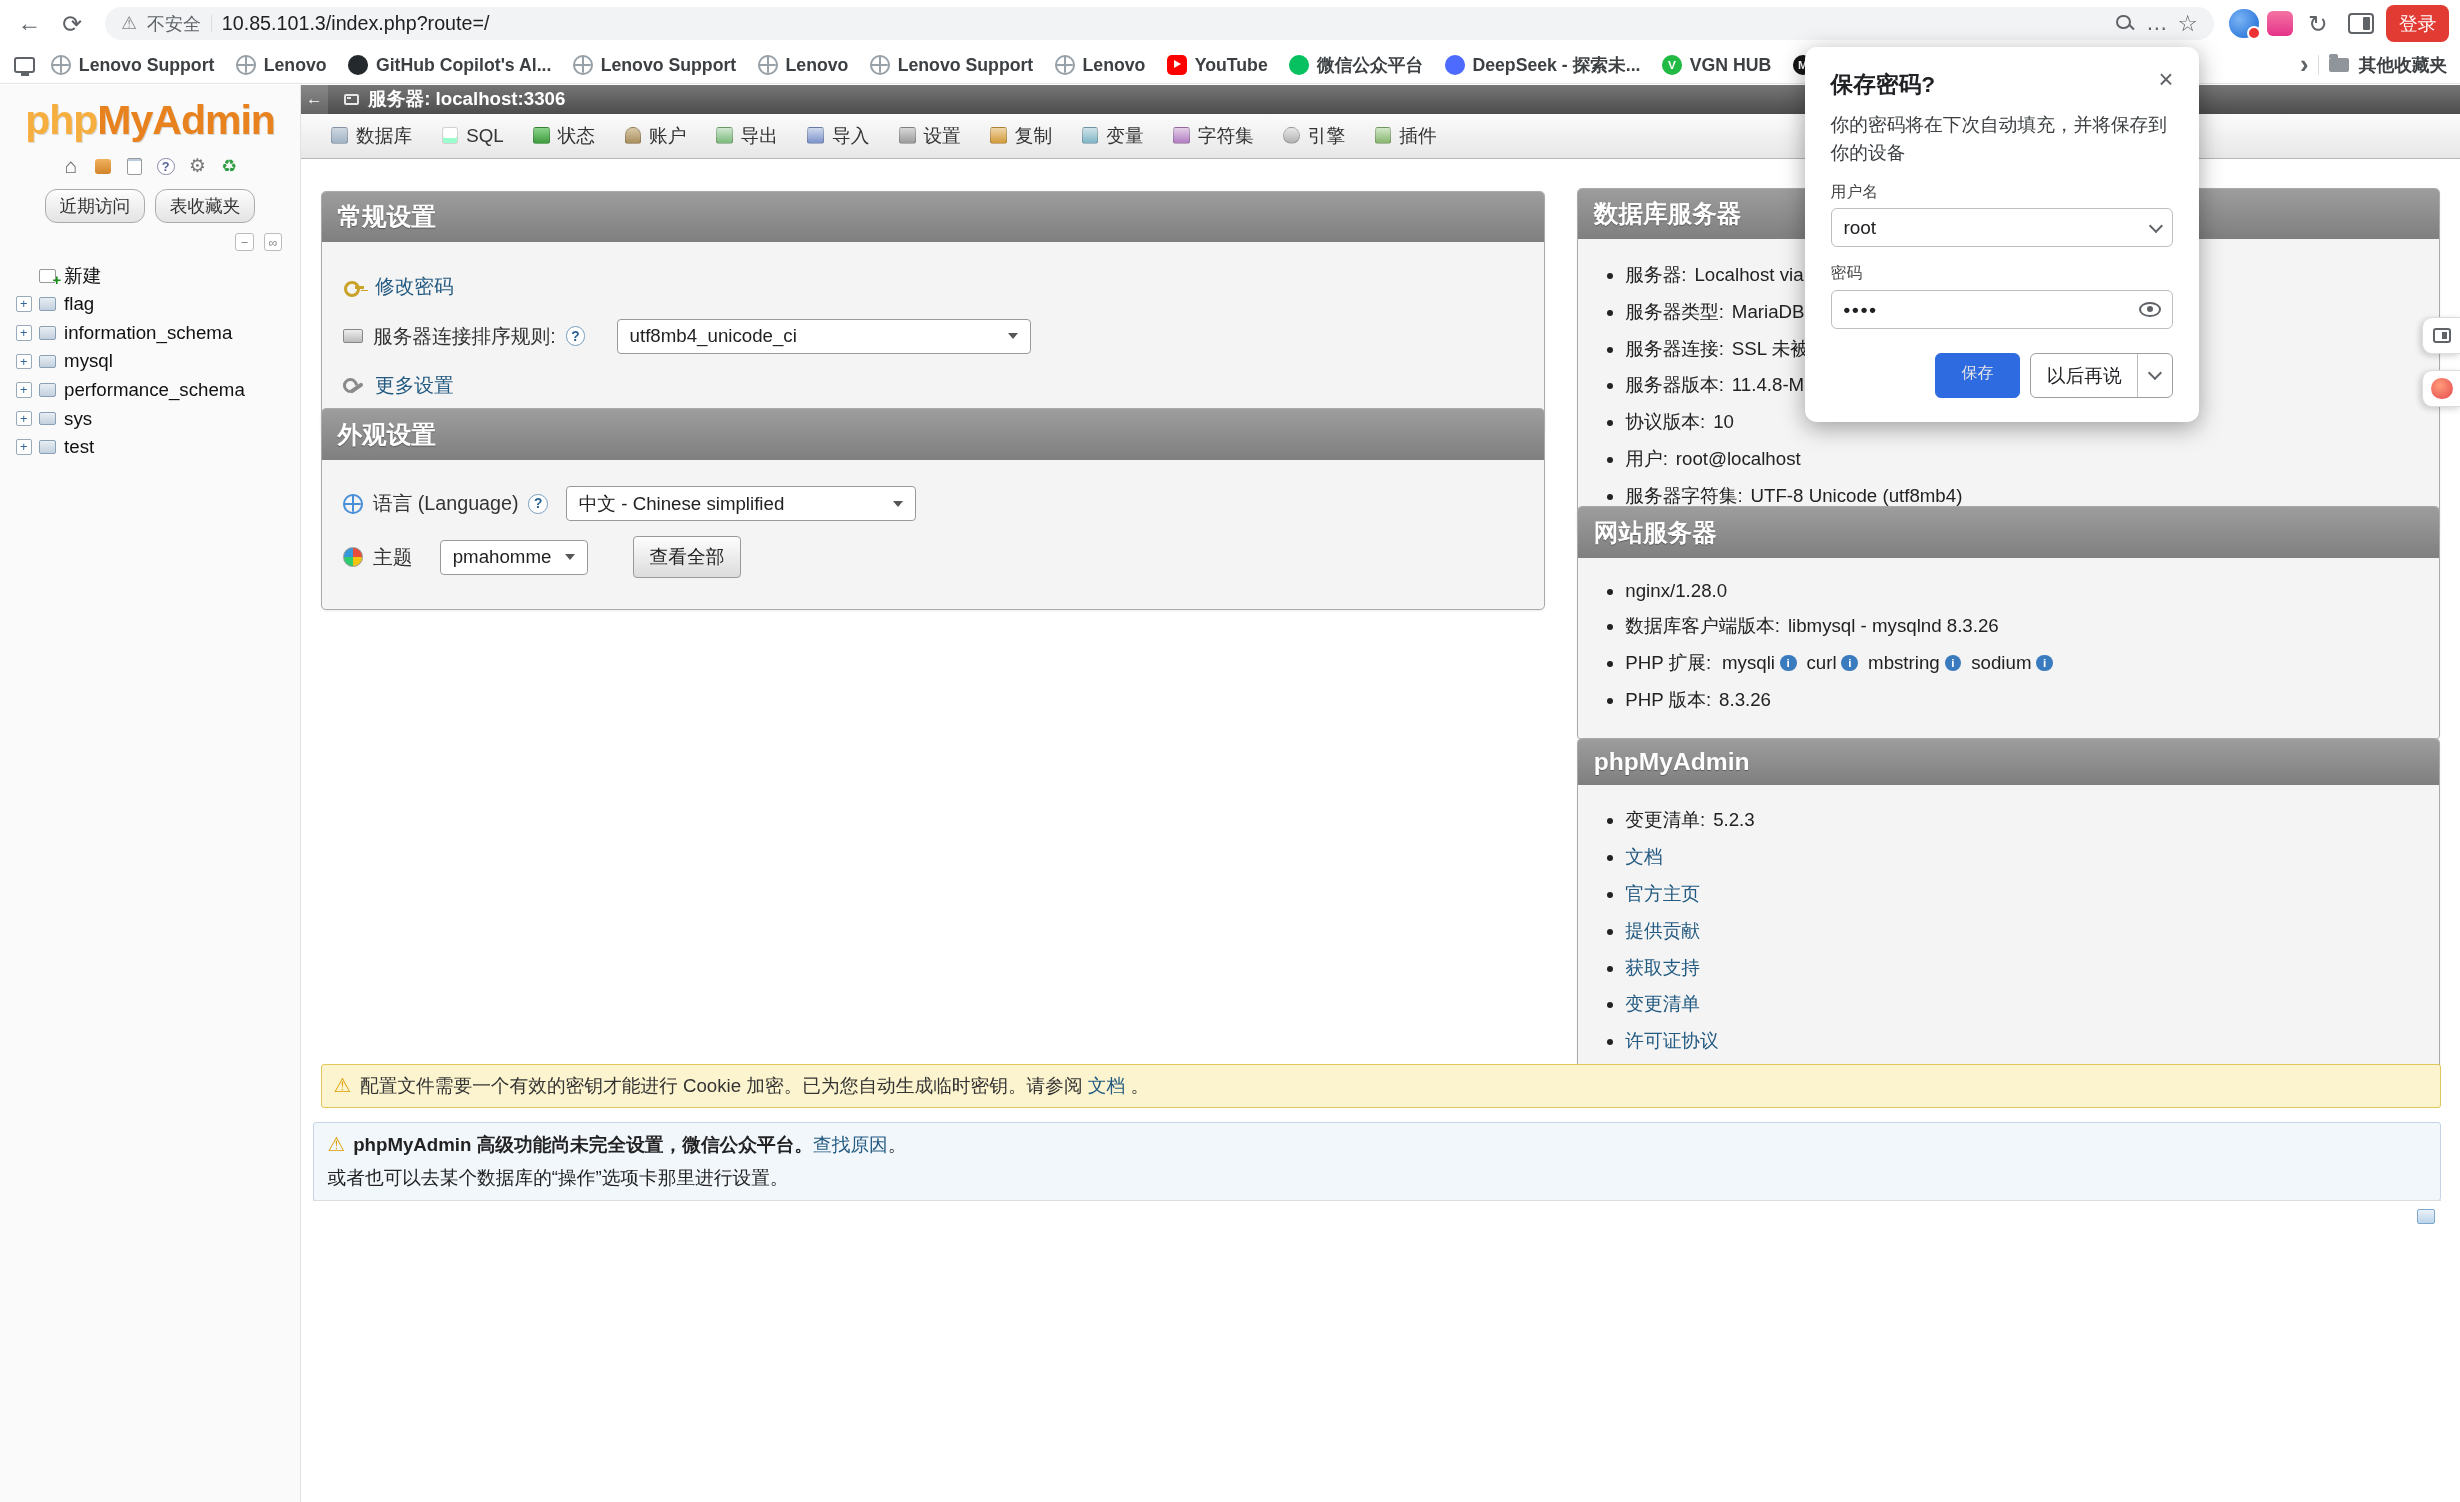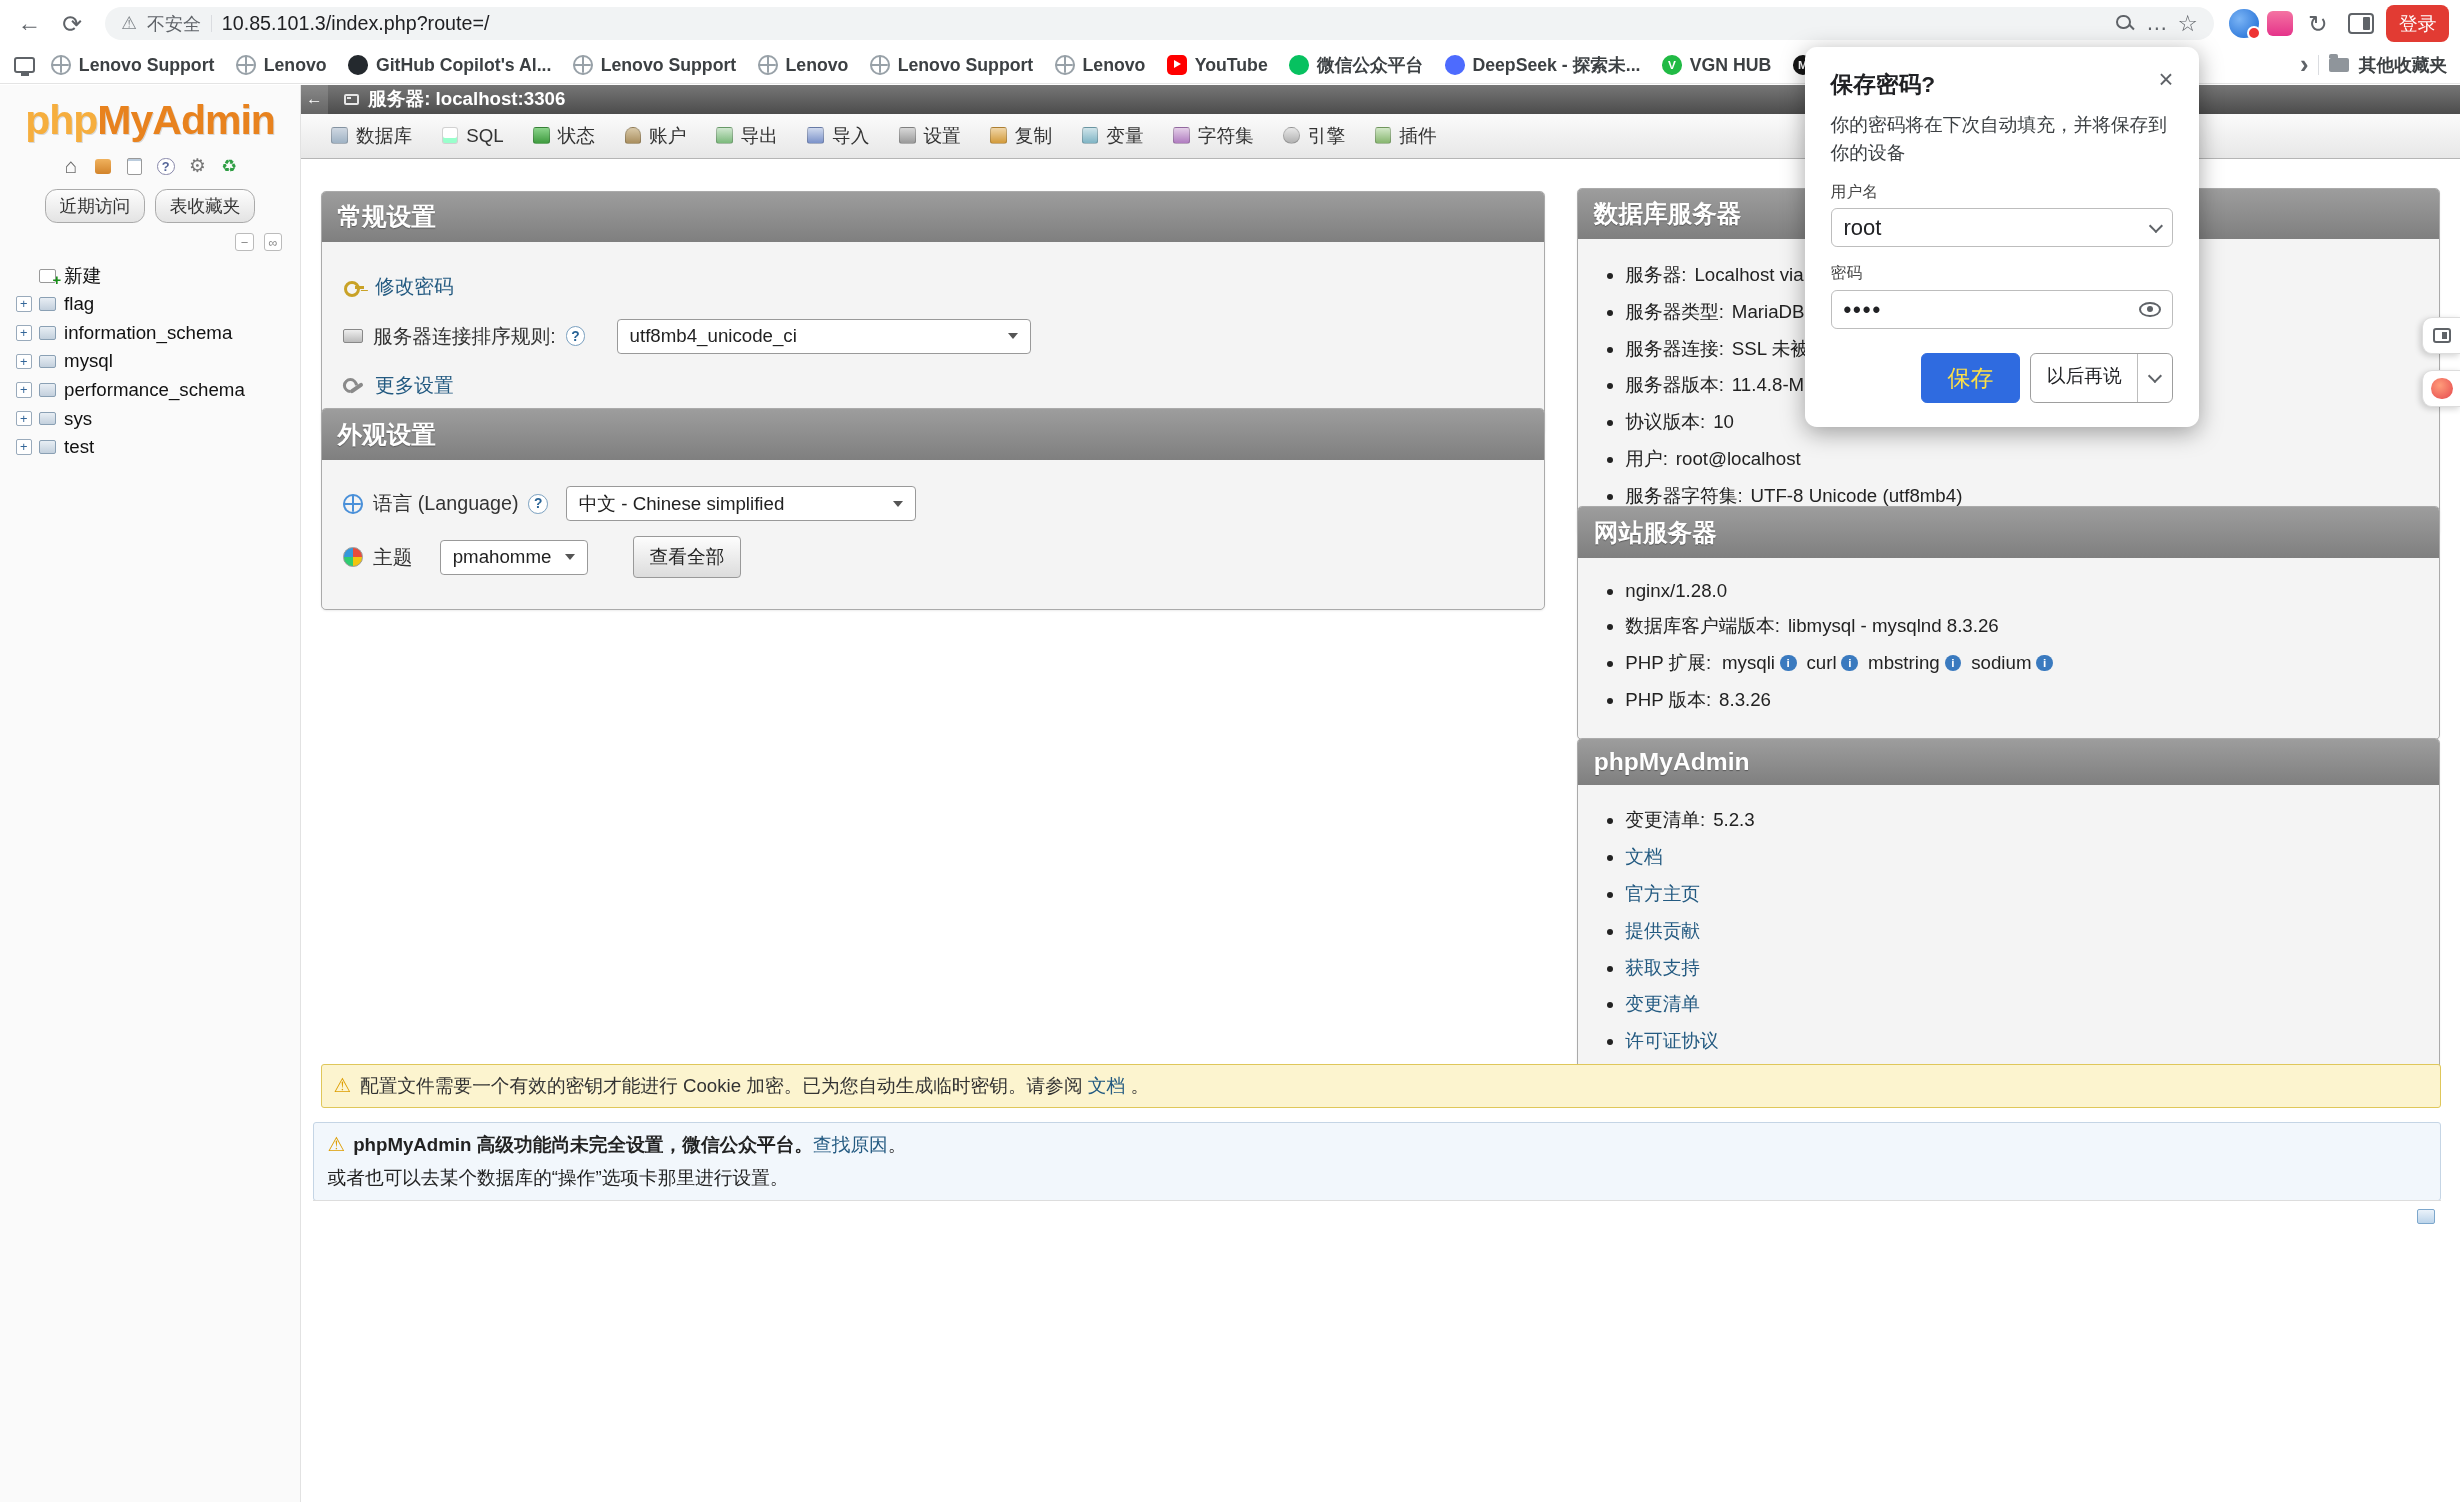--- a/index.html
+++ b/index.html
@@ -166,27 +166,27 @@
 
   
   .pw-dialog { position:absolute; left:1805px; top:47px; width:394px; background:#fff; border-radius:11.8px;
                box-shadow:0 5.9px 23.6px rgba(0,0,0,.35); z-index:60; padding:21.7px 25.6px 23.6px; color:#202124; }
   .pwd-head { display:flex; justify-content:space-between; align-items:flex-start; }
   .pwd-title { font-size:22.7px; font-weight:bold; }
   .pwd-close { font-size:25.6px; color:#5f6368; line-height:0.8; }
   .pwd-desc { margin-top:11.8px; color:#3c4043; line-height:1.45; font-size:18.7px; }
   .pwd-label { margin-top:15.8px; font-size:15.8px; color:#474747; }
   .pwd-field { margin-top:5.9px; height:39px; border:1px solid #bdbdbd; border-radius:5.9px; display:flex; align-items:center;
-               padding:0 11.8px; justify-content:space-between; background:#fff; font-size:22px; }
+               padding:0 11.8px; justify-content:space-between; background:#fff; font-size:19px; }
   .chev-sm { width:9.9px; height:9.9px; border-right:2px solid #5f6368; border-bottom:2px solid #5f6368; transform:rotate(45deg); margin-top:-4.9px; flex:0 0 auto; }
   .pwd-dots { letter-spacing:2px; font-weight:bold; }
   .eye { width:21.7px; height:14.8px; border:2px solid #5f6368; border-radius:50%; position:relative; flex:0 0 auto; }
   .eye::after { content:""; position:absolute; left:5.9px; top:2px; width:5.9px; height:5.9px; border-radius:50%; background:#5f6368; }
   .pwd-actions { display:flex; justify-content:flex-end; gap:9.9px; margin-top:23.6px; }
-  .btn-primary { background:#2f6be0; color:#fde047; font-size:23px; padding:8.9px 25.6px; border-radius:5.9px; border:1px solid #2f6be0; }
+  .btn-primary { background:#2f6be0; color:#e5e5e5; font-size:16px; padding:8.9px 25.6px; border-radius:5.9px; border:1px solid #2f6be0; }
   .split-btn { display:flex; border:1px solid #9e9e9e; border-radius:5.9px; overflow:hidden; background:#fff; }
   .split-main { padding:8.9px 15.8px; font-size:18.7px; color:#202124; }
   .split-arrow { width:35px; border-left:1px solid #bdbdbd; display:flex; align-items:center; justify-content:center; }
 
   
   .float-btn { position:absolute; right:0; width:39px; height:37px; background:#fff; border:1px solid #ddd; border-right:none;
                border-radius:9.9px 0 0 9.9px; box-shadow:-2px 2px 5.9px rgba(0,0,0,.18); display:flex; align-items:center; justify-content:center; z-index:40; }
   .fb1 { top:317px; } .fb2 { top:370px; }
   .fb-layout { width:18.7px; height:15.8px; border:2px solid #5f6368; border-radius:3px; position:relative; }
   .fb-layout::after { content:""; position:absolute; right:2px; top:2px; bottom:2px; width:4.9px; background:#5f6368; }

